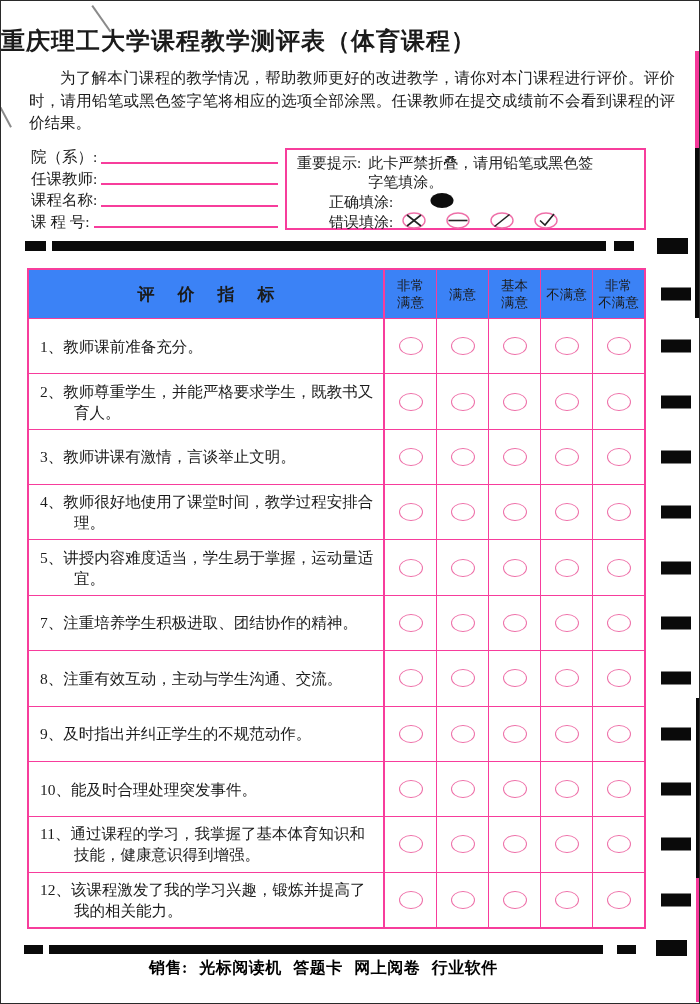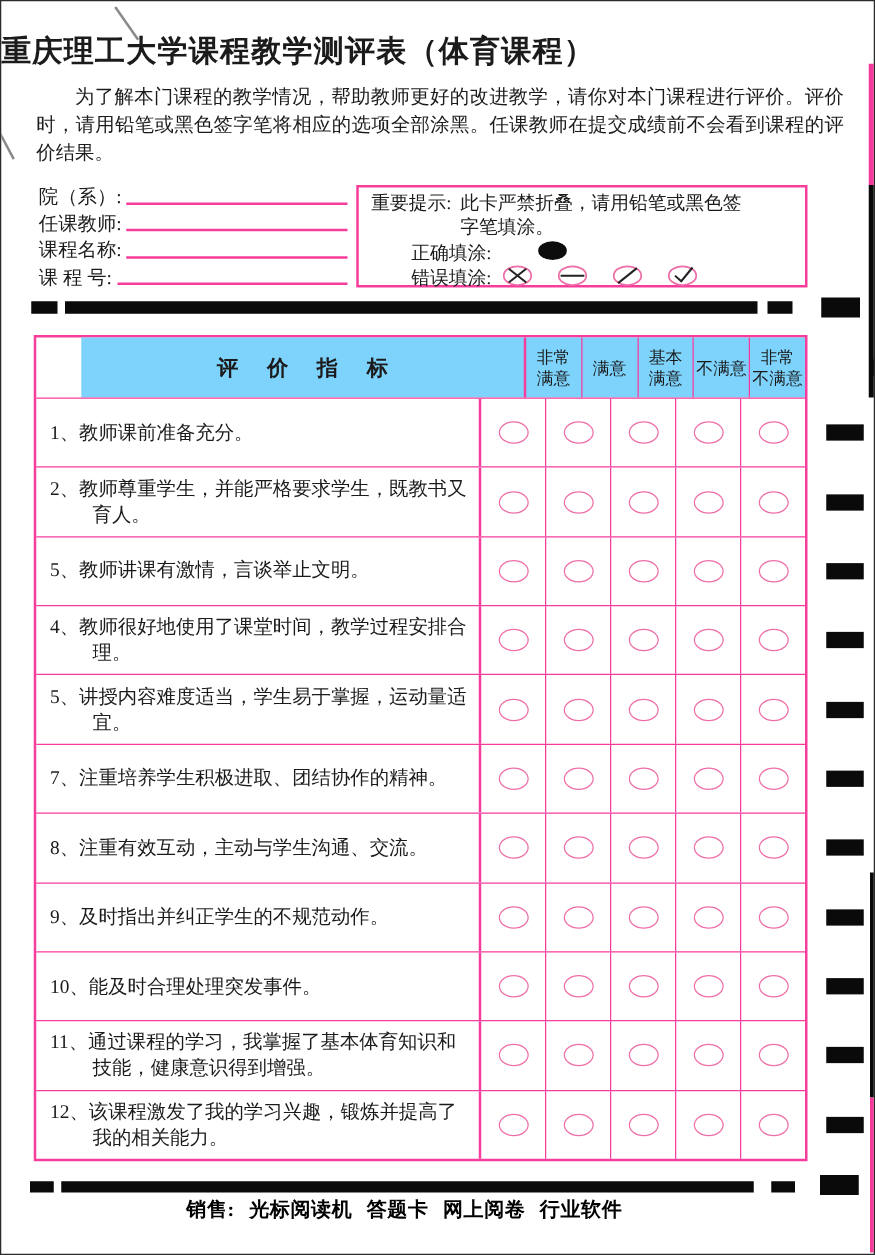--- a/index.html
+++ b/index.html
@@ -65,21 +65,21 @@
   .strip-black-mid{ left:694px; top:147px; width:5px; height:170px; background:#0a0a0a; }
   .strip-black-low{ left:695px; top:697px; width:5px; height:180px; background:#0a0a0a; }
   .strip-pink-bot { left:695px; top:877px; width:5px; height:124px; background:#f5399a; }
 
   
   .etable {
     position:absolute; left:26px; top:267px; width:619px; height:661px;
     border:2px solid #f73d9c; display:flex; flex-direction:column;
   }
   .t-header {
-    height:48px; flex:none; display:flex; background:#7dd3fc; position:relative;margin-left:36px;
+    height:48px; flex:none; display:flex; background:#3b82f6; position:relative;
   }
   .t-row { flex:1; display:flex; position:relative; border-top:1.5px solid #f73d9c; }
   .c-label {
     width:356px; flex:none; border-right:2px solid #f73d9c;
     display:flex; align-items:center; padding:3px 6px 3px 11px;
   }
   .c-label span {
     font-size:15.5px; line-height:21px; display:block;
     padding-left:2.2em; text-indent:-2.2em;
   }
@@ -261,21 +261,21 @@
           <span class="bubble"></span>
         </div>
       <div class="c-opt">
           <span class="bubble"></span>
         </div>
       <div class="t-mark"></div>
     </div>
 
     <div class="t-row">
       <div class="c-label">
-          <span>5、教师讲课有激情，言谈举止文明。</span>
+          <span>3、教师讲课有激情，言谈举止文明。</span>
         </div>
       <div class="c-opt first">
           <span class="bubble"></span>
         </div>
       <div class="c-opt">
           <span class="bubble"></span>
         </div>
       <div class="c-opt">
           <span class="bubble"></span>
         </div>

